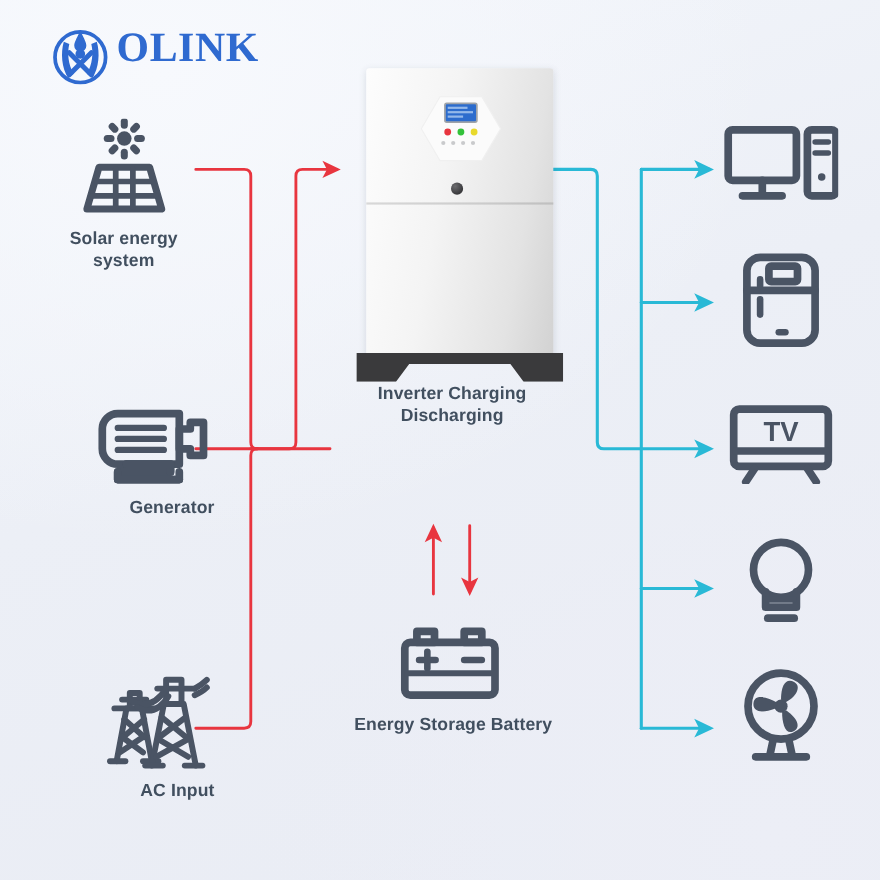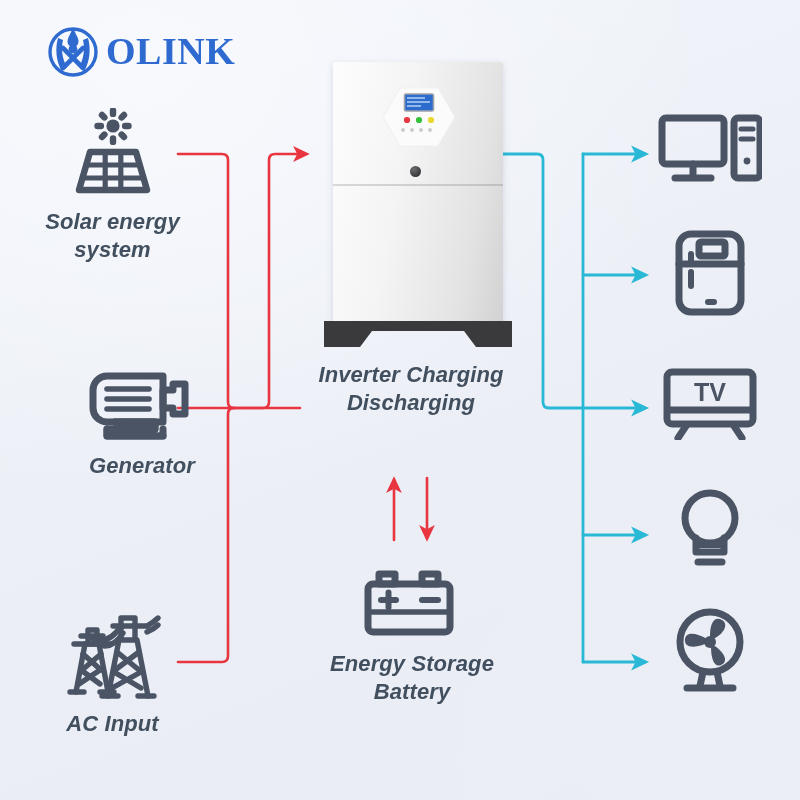--- a/index.html
+++ b/index.html
@@ -34,21 +34,20 @@
     width: 800px; height: 800px;
     pointer-events: none;
   }
 
   
   #logo {
     position: absolute;
     left: 46px;
     top: 24px;
     display: flex;
-    align-items: center;
     gap: 6px;
   }
   #logo .mark { width: 54px; height: 54px; display: block; }
   #logo .wordmark {
     font-family: "Liberation Serif", serif;
     font-weight: bold;
     font-size: 38px;
     letter-spacing: 0.5px;
     color: #2f6ad0;
     line-height: 1;
@@ -57,38 +56,37 @@
   
   .node {
     position: absolute;
     display: flex;
     flex-direction: column;
     align-items: center;
   }
   .node .glyph { display: block; }
   .node .caption {
     margin-top: 8px;
-    font-size: 22px;
+    font-size: 16px;
     font-weight: bold;
     color: #414f5f;
     text-align: center;
     line-height: 1.25;
     white-space: pre-line;
     letter-spacing: 0.1px;
-    font-style: italic;
   }
 
   
   #node-solar      { left: 30px;  top: 108px; width: 165px; }
   #node-generator  { left: 30px;  top: 366px; width: 165px; align-items: flex-end; }
-  #node-ac         { left: 30px;  top: 604px; width: 165px; }
+  #node-ac         { left: 30px;  top: 604px; width: 165px; align-items: flex-end; }
   #node-battery    { left: 318px; top: 560px; width: 188px; }
   #node-inverter   { left: 300px; top: 62px;  width: 222px; }
 
-  #node-inverter .caption { margin-top: 14px; }
+  #node-inverter .caption { margin-top: 2px; }
   #node-battery  .caption { margin-top: 12px; }
 
   
   .load {
     position: absolute;
     left: 658px;
     width: 104px;
     display: flex;
     align-items: flex-end;
     justify-content: center;

